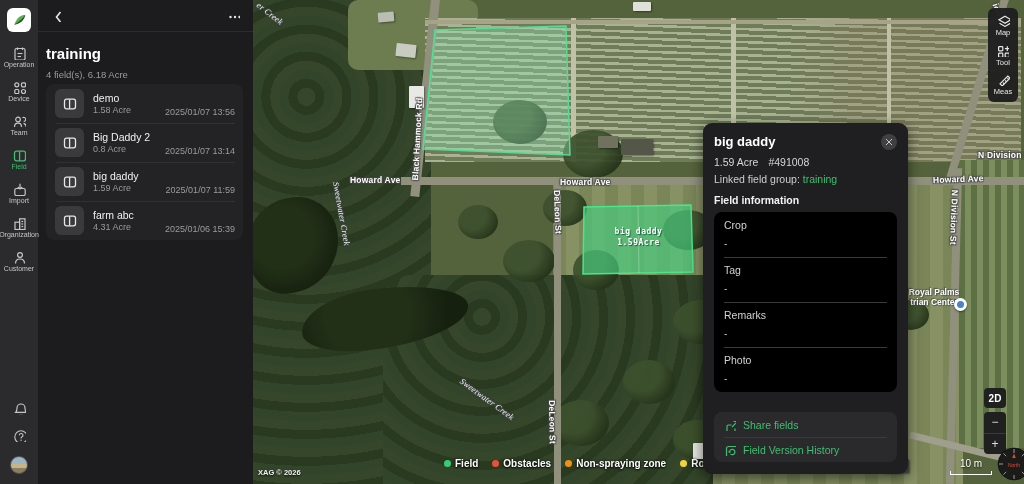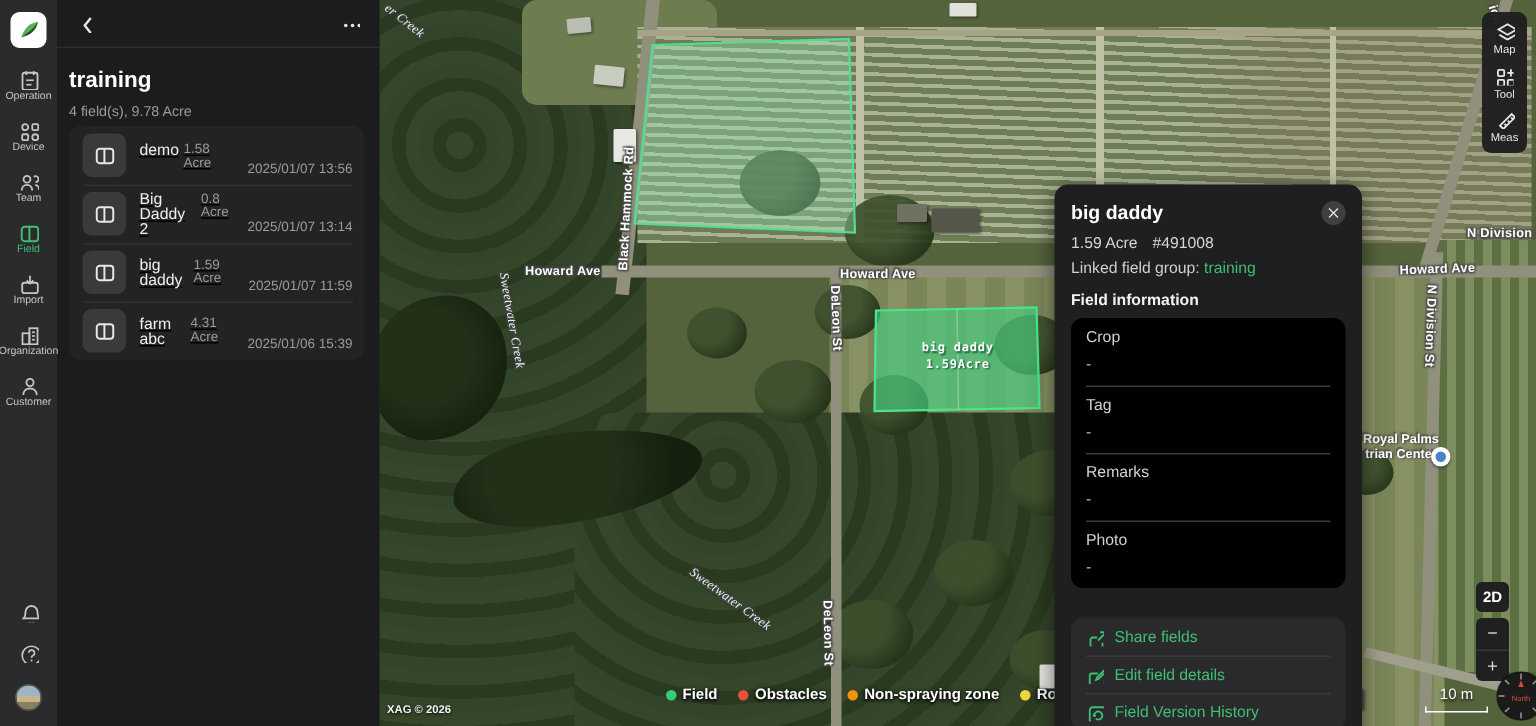--- a/index.html
+++ b/index.html
@@ -34,21 +34,21 @@
   .panel-sub{margin:7px 8px 0;font-size:9.5px;color:#9b9b9b;}
   .field-card{position:absolute;left:8px;right:10px;top:84px;background:#232325;
     border-radius:8px;overflow:hidden;}
   .field-item{height:39px;display:flex;align-items:center;padding:0 8px 0 9px;gap:9px;
     position:relative;cursor:pointer;}
   .field-item + .field-item::before{content:"";position:absolute;left:10px;right:8px;top:0;
     height:1px;background:#313133;}
   .tile{width:29px;height:29px;min-width:29px;background:#3a3a3c;border-radius:6px;
     display:flex;align-items:center;justify-content:center;color:#e8e8e8;}
   .tile svg{width:15px;height:15px;}
-  .fi-main{flex:1;display:flex;flex-direction:row;gap:3px;text-decoration:underline;}
+  .fi-main{flex:1;display:flex;flex-direction:column;gap:3px;}
   .fi-name{font-size:10.5px;color:#f0f0f0;line-height:10px;}
   .fi-area{font-size:9px;color:#9a9a9a;line-height:9px;}
   .fi-date{font-size:9px;color:#9a9a9a;align-self:flex-end;padding-bottom:6px;white-space:nowrap;margin-top:39px;}
 
   
   .map{position:absolute;left:253px;top:0;width:771px;height:484px;overflow:hidden;
     background:#55633c;}
   .zone{position:absolute;}
   .forest{background:repeating-radial-gradient(circle at 30% 20%, #35462a 0 9px, #2a3a21 9px 18px, #324429 18px 27px);}
   .z-forest-left{left:0;top:0;width:178px;height:484px;}
@@ -319,21 +319,21 @@
   <section class="panel">
     <div class="panel-header">
       <svg>
           <use href="#chevron-left-icon"></use>
         </svg>
       <svg>
           <use href="#more-icon"></use>
         </svg>
     </div>
     <h1 class="panel-title">training</h1>
-    <div class="panel-sub">4 field(s), 9.78 Acre</div>
+    <div class="panel-sub">4 field(s), 6.18 Acre</div>
     <div class="field-card">
 
         <div class="field-item">
           <span class="tile">
             <svg>
               <use href="#field-tile-icon"></use>
             </svg>
           </span>
           <span class="fi-main">
             <span class="fi-name">demo</span>
@@ -595,29 +595,23 @@
 
     <div class="action-card">
 
         <div class="action-row">
           <svg>
             <use href="#share-icon"></use>
           </svg>
           <span>Share fields</span>
         </div>
 
+
         <div class="action-row">
           <svg>
-            <use href="#edit-icon"></use>
-          </svg>
-          <span>Edit field details</span>
-        </div>
-
-        <div class="action-row">
-          <svg>
             <use href="#history-icon"></use>
           </svg>
           <span>Field Version History</span>
         </div>
       </div>
   </div>
 
 </div>
 
 </body></html>

